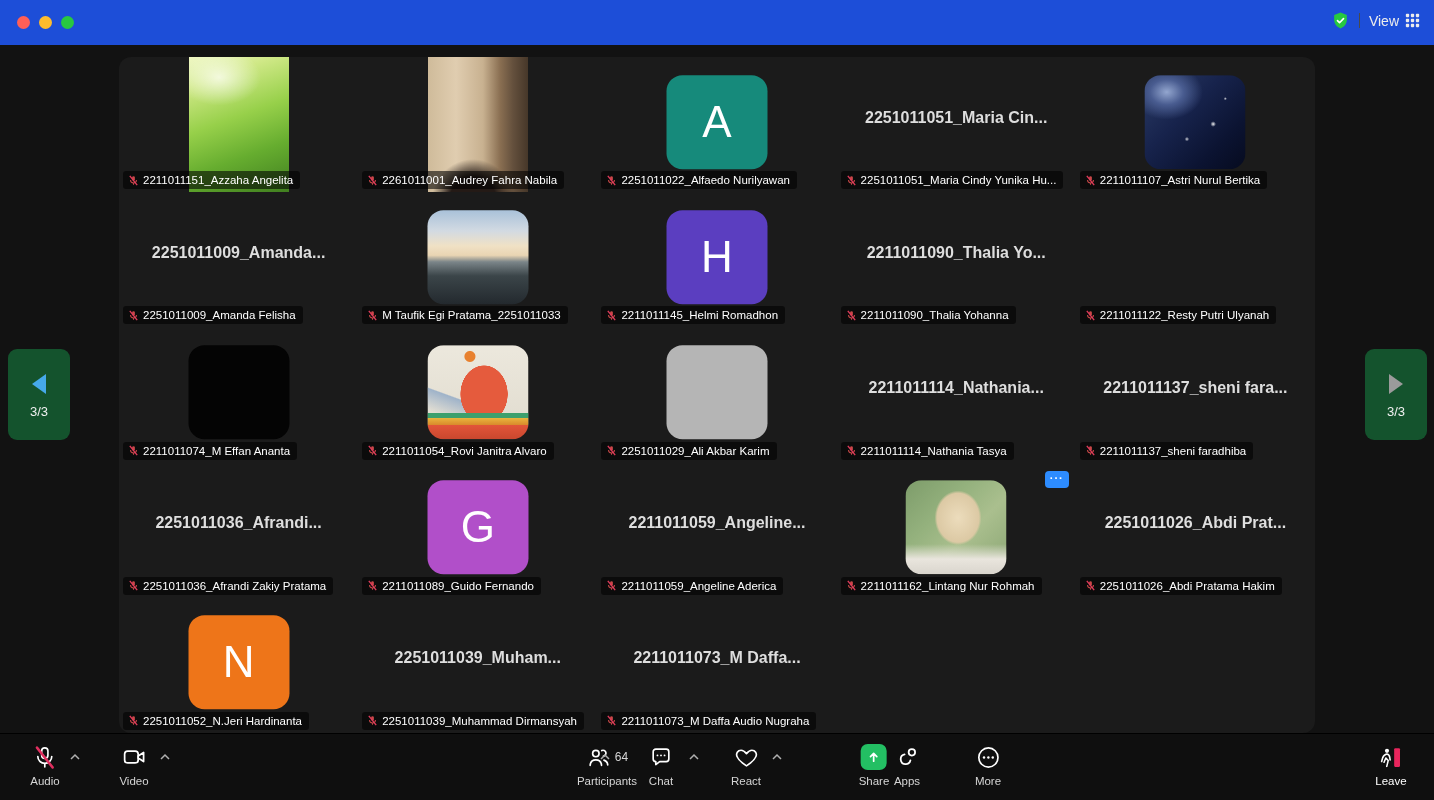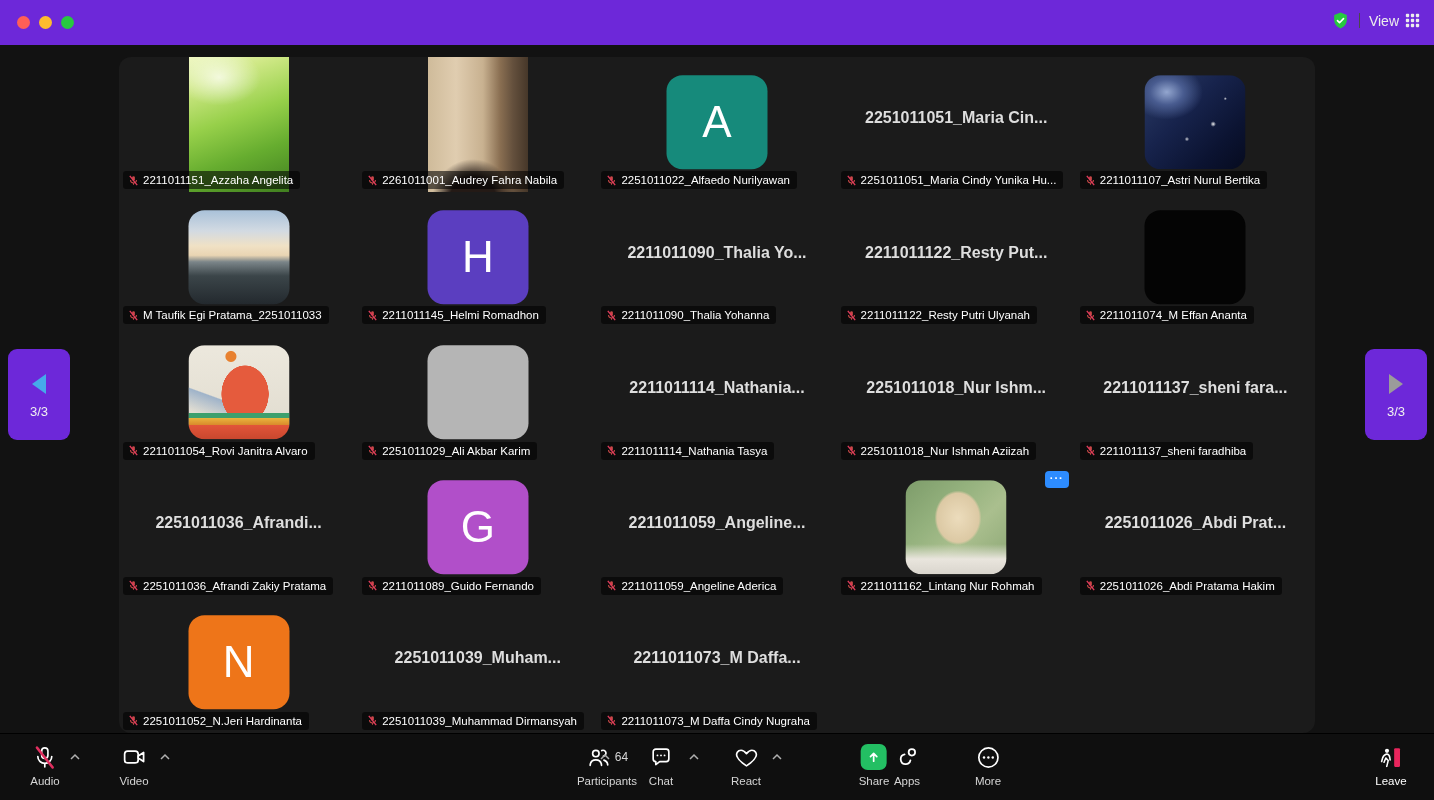--- a/index.html
+++ b/index.html
@@ -1,19 +1,19 @@
 <!DOCTYPE html>
 <html><head>
 <meta charset="utf-8">
 <style>
   html,body{margin:0;padding:0;width:1434px;height:800px;background:#121212;
     font-family:"Liberation Sans",sans-serif;overflow:hidden;position:relative;}
 
   
-  .titlebar{position:absolute;top:0;left:0;right:0;height:45px;background:#6d28d9;}
+  .titlebar{position:absolute;top:0;left:0;right:0;height:45px;background:#1d4ed8;}
   .traffic{position:absolute;top:16px;left:17px;display:flex;gap:9px;}
   .traffic span{width:13px;height:13px;border-radius:50%;display:block;}
   .tl-close{background:#ff5f57}.tl-min{background:#febc2e}.tl-max{background:#28c840}
   .top-right{position:absolute;top:11px;right:14px;display:flex;align-items:center;gap:9px;}
   .top-divider{width:1px;height:15px;background:#4a4a4a;}
   .view-btn{display:flex;align-items:center;gap:6px;color:#ececec;font-size:14px;cursor:default;}
 
   
   .stage{position:absolute;left:119px;top:57px;width:1196px;height:676px;
     background:#1b1b1b;border-radius:12px;overflow:hidden;}
@@ -57,21 +57,21 @@
     linear-gradient(200deg, rgba(0,0,0,0) 60%, #9fb3c9 61%, rgba(0,0,0,0) 78%),
     linear-gradient(180deg,#ece8dd 0%,#e0dbce 100%);}
   .visual-hijab{background:
     radial-gradient(ellipse 40% 50% at 52% 40%, #ecdcbc 0%, #dcc9a4 52%, rgba(0,0,0,0) 58%),
     linear-gradient(180deg, rgba(255,255,255,0) 68%, #e9e5dd 84%, #d9d5cd 100%),
     linear-gradient(135deg,#7d9c6a 0%,#95b27e 35%,#aabf8e 60%,#8aa573 100%);}
   .visual-black{background:#040404;}
   .visual-gray{background:#b5b5b5;}
 
   
-  .page-btn{position:absolute;width:62px;height:91px;background:#6d28d9;border-radius:9px;
+  .page-btn{position:absolute;width:62px;height:91px;background:#14532d;border-radius:9px;
     display:flex;flex-direction:column;align-items:center;justify-content:center;gap:7px;
     color:#f0f0f0;font-size:13px;}
   .page-left{left:8px;top:349px;}
   .page-right{right:7px;top:349px;}
 
   
   .toolbar{position:absolute;left:0;right:0;bottom:0;height:66px;background:#0f0f0f;
     border-top:1px solid #000;}
   .tb-btn{position:absolute;top:9px;transform:translateX(-50%);display:flex;flex-direction:column;
     align-items:center;gap:4px;color:#d5d5d5;font-size:11.5px;}
@@ -168,20 +168,31 @@
         <div class="name-label">
           <svg width="11" height="11" viewBox="0 0 24 24">
             <rect x="9" y="2.5" width="6" height="10" rx="3" fill="#c94848"></rect>
             <path d="M5.5 11a6.5 6.5 0 0 0 13 0M12 17.5V21" stroke="#c94848" stroke-width="2.2" fill="none"></path>
             <line x1="4" y1="2" x2="20" y2="22" stroke="#e23b5c" stroke-width="3"></line>
           </svg>
           <span>2211011107_Astri Nurul Bertika</span>
         </div>
       </div>
       <div class="cell">
+        <div class="big-name">2251011009_Amanda...</div>
+        <div class="name-label">
+          <svg width="11" height="11" viewBox="0 0 24 24">
+            <rect x="9" y="2.5" width="6" height="10" rx="3" fill="#c94848"></rect>
+            <path d="M5.5 11a6.5 6.5 0 0 0 13 0M12 17.5V21" stroke="#c94848" stroke-width="2.2" fill="none"></path>
+            <line x1="4" y1="2" x2="20" y2="22" stroke="#e23b5c" stroke-width="3"></line>
+          </svg>
+          <span>2251011009_Amanda Felisha</span>
+        </div>
+      </div>
+      <div class="cell">
         <div class="avatar-photo visual-lake"></div>
         <div class="name-label">
           <svg width="11" height="11" viewBox="0 0 24 24">
             <rect x="9" y="2.5" width="6" height="10" rx="3" fill="#c94848"></rect>
             <path d="M5.5 11a6.5 6.5 0 0 0 13 0M12 17.5V21" stroke="#c94848" stroke-width="2.2" fill="none"></path>
             <line x1="4" y1="2" x2="20" y2="22" stroke="#e23b5c" stroke-width="3"></line>
           </svg>
           <span>M Taufik Egi Pratama_2251011033</span>
         </div>
       </div>
@@ -201,21 +212,20 @@
         <div class="name-label">
           <svg width="11" height="11" viewBox="0 0 24 24">
             <rect x="9" y="2.5" width="6" height="10" rx="3" fill="#c94848"></rect>
             <path d="M5.5 11a6.5 6.5 0 0 0 13 0M12 17.5V21" stroke="#c94848" stroke-width="2.2" fill="none"></path>
             <line x1="4" y1="2" x2="20" y2="22" stroke="#e23b5c" stroke-width="3"></line>
           </svg>
           <span>2211011090_Thalia Yohanna</span>
         </div>
       </div>
       <div class="cell">
-        <div class="big-name">2211011122_Resty Put...</div>
         <div class="name-label">
           <svg width="11" height="11" viewBox="0 0 24 24">
             <rect x="9" y="2.5" width="6" height="10" rx="3" fill="#c94848"></rect>
             <path d="M5.5 11a6.5 6.5 0 0 0 13 0M12 17.5V21" stroke="#c94848" stroke-width="2.2" fill="none"></path>
             <line x1="4" y1="2" x2="20" y2="22" stroke="#e23b5c" stroke-width="3"></line>
           </svg>
           <span>2211011122_Resty Putri Ulyanah</span>
         </div>
       </div>
       <div class="cell">
@@ -256,31 +266,20 @@
         <div class="name-label">
           <svg width="11" height="11" viewBox="0 0 24 24">
             <rect x="9" y="2.5" width="6" height="10" rx="3" fill="#c94848"></rect>
             <path d="M5.5 11a6.5 6.5 0 0 0 13 0M12 17.5V21" stroke="#c94848" stroke-width="2.2" fill="none"></path>
             <line x1="4" y1="2" x2="20" y2="22" stroke="#e23b5c" stroke-width="3"></line>
           </svg>
           <span>2211011114_Nathania Tasya</span>
         </div>
       </div>
       <div class="cell">
-        <div class="big-name">2251011018_Nur Ishm...</div>
-        <div class="name-label">
-          <svg width="11" height="11" viewBox="0 0 24 24">
-            <rect x="9" y="2.5" width="6" height="10" rx="3" fill="#c94848"></rect>
-            <path d="M5.5 11a6.5 6.5 0 0 0 13 0M12 17.5V21" stroke="#c94848" stroke-width="2.2" fill="none"></path>
-            <line x1="4" y1="2" x2="20" y2="22" stroke="#e23b5c" stroke-width="3"></line>
-          </svg>
-          <span>2251011018_Nur Ishmah Aziizah</span>
-        </div>
-      </div>
-      <div class="cell">
         <div class="big-name">2211011137_sheni fara...</div>
         <div class="name-label">
           <svg width="11" height="11" viewBox="0 0 24 24">
             <rect x="9" y="2.5" width="6" height="10" rx="3" fill="#c94848"></rect>
             <path d="M5.5 11a6.5 6.5 0 0 0 13 0M12 17.5V21" stroke="#c94848" stroke-width="2.2" fill="none"></path>
             <line x1="4" y1="2" x2="20" y2="22" stroke="#e23b5c" stroke-width="3"></line>
           </svg>
           <span>2211011137_sheni faradhiba</span>
         </div>
       </div>
@@ -363,21 +362,21 @@
         </div>
       </div>
       <div class="cell">
         <div class="big-name">2211011073_M Daffa...</div>
         <div class="name-label">
           <svg width="11" height="11" viewBox="0 0 24 24">
             <rect x="9" y="2.5" width="6" height="10" rx="3" fill="#c94848"></rect>
             <path d="M5.5 11a6.5 6.5 0 0 0 13 0M12 17.5V21" stroke="#c94848" stroke-width="2.2" fill="none"></path>
             <line x1="4" y1="2" x2="20" y2="22" stroke="#e23b5c" stroke-width="3"></line>
           </svg>
-          <span>2211011073_M Daffa Cindy Nugraha</span>
+          <span>2211011073_M Daffa Audio Nugraha</span>
         </div>
       </div>
     </div>
 </div>
 
 <div class="page-btn page-left">
   <svg width="26" height="26" viewBox="0 0 26 26">
     <path d="M20 3L6 13l14 10z" fill="#46a9ea"></path>
   </svg>
   <span>3/3</span>

